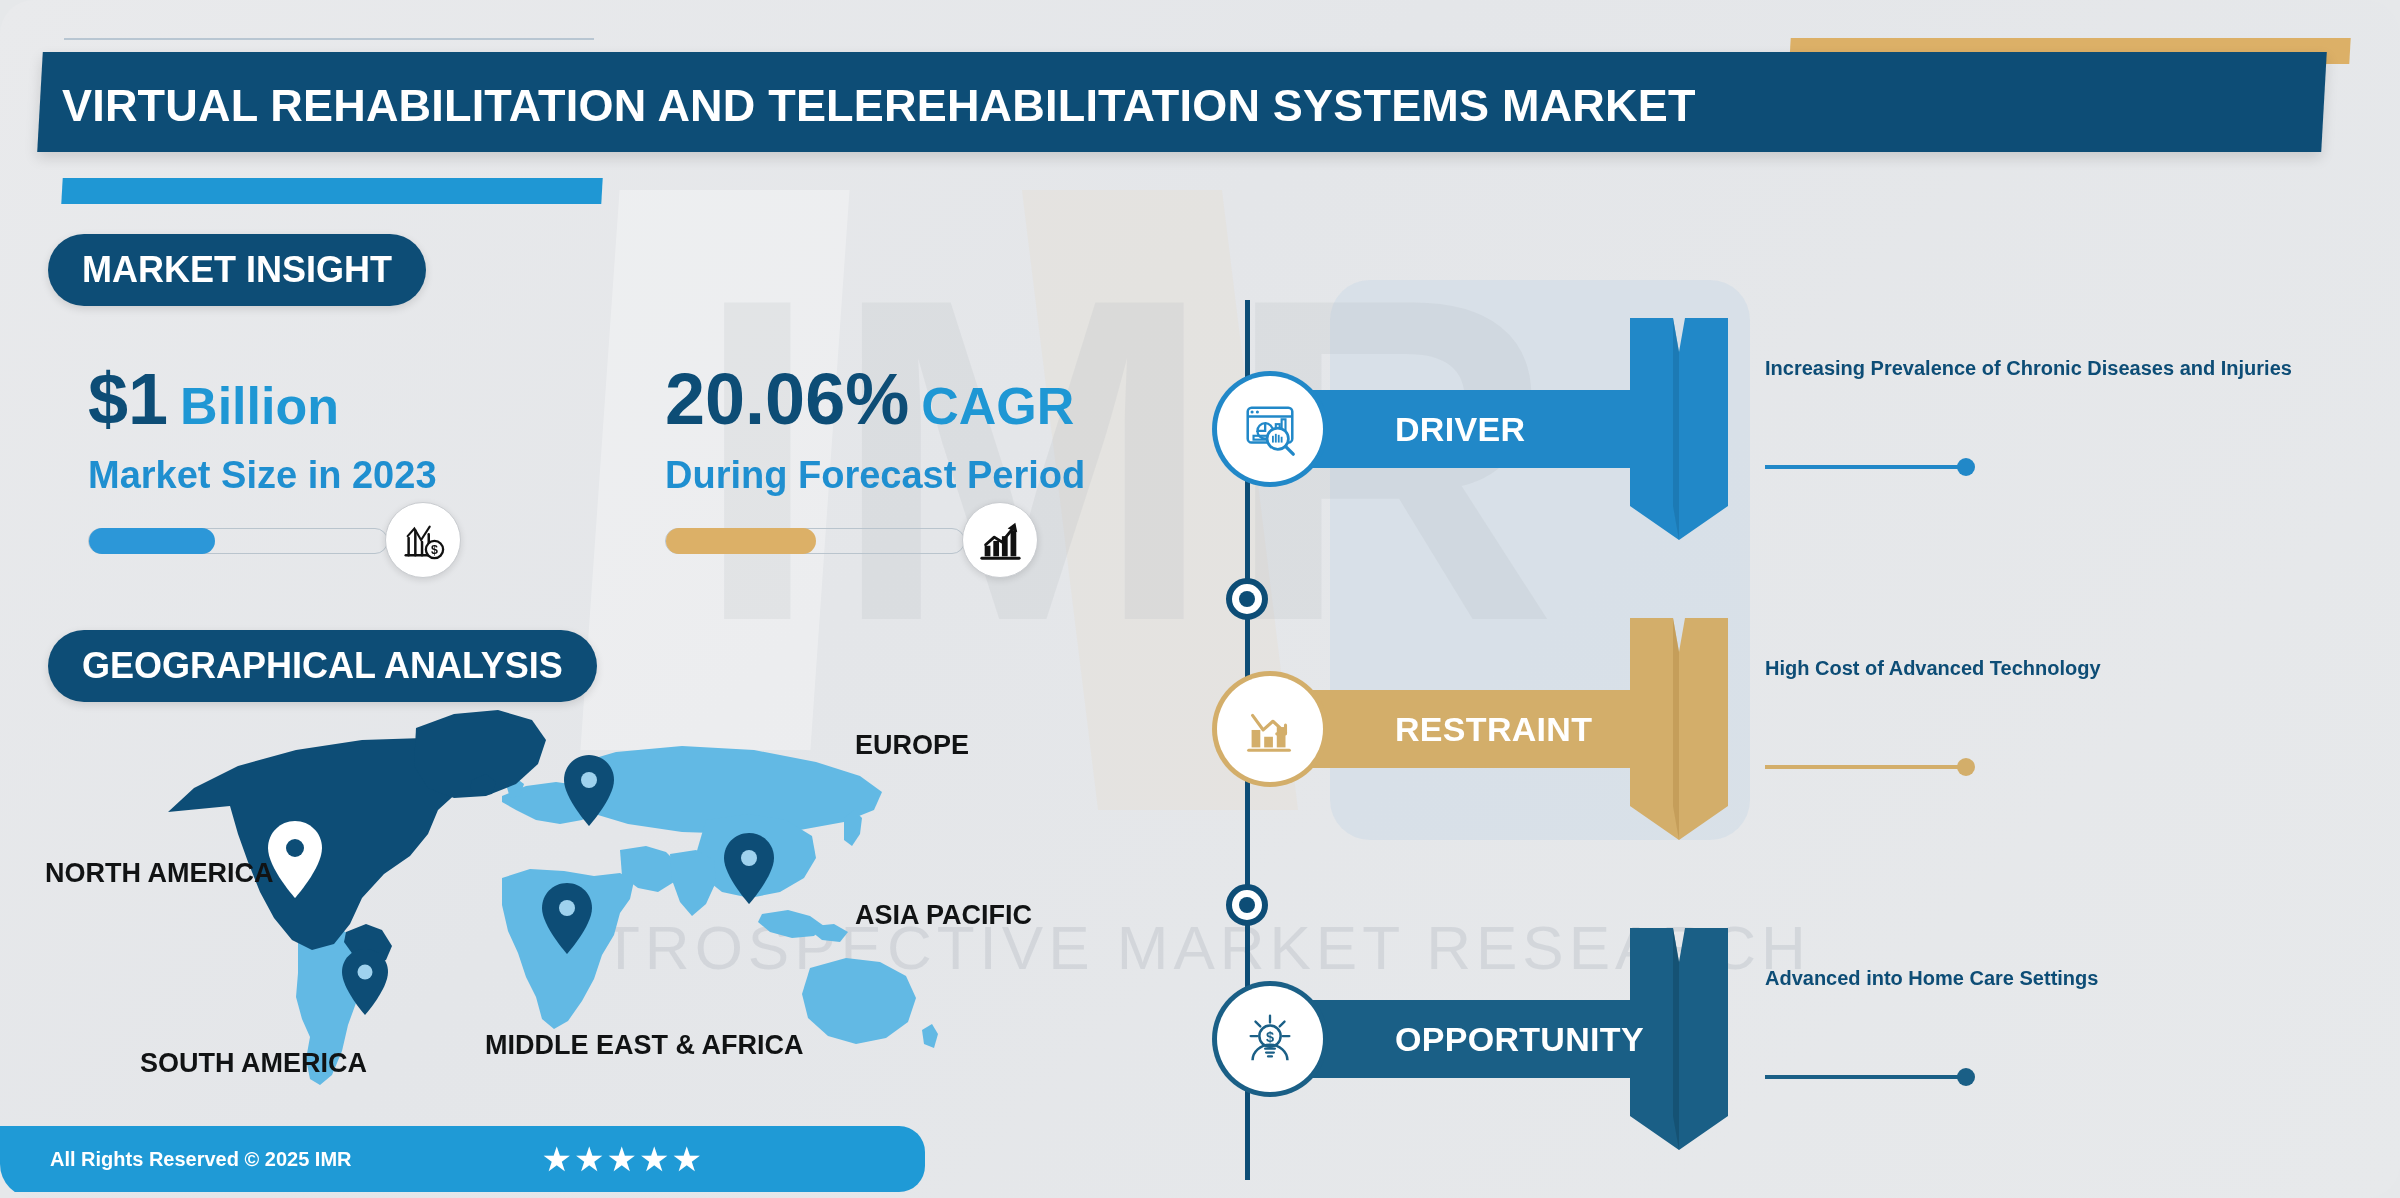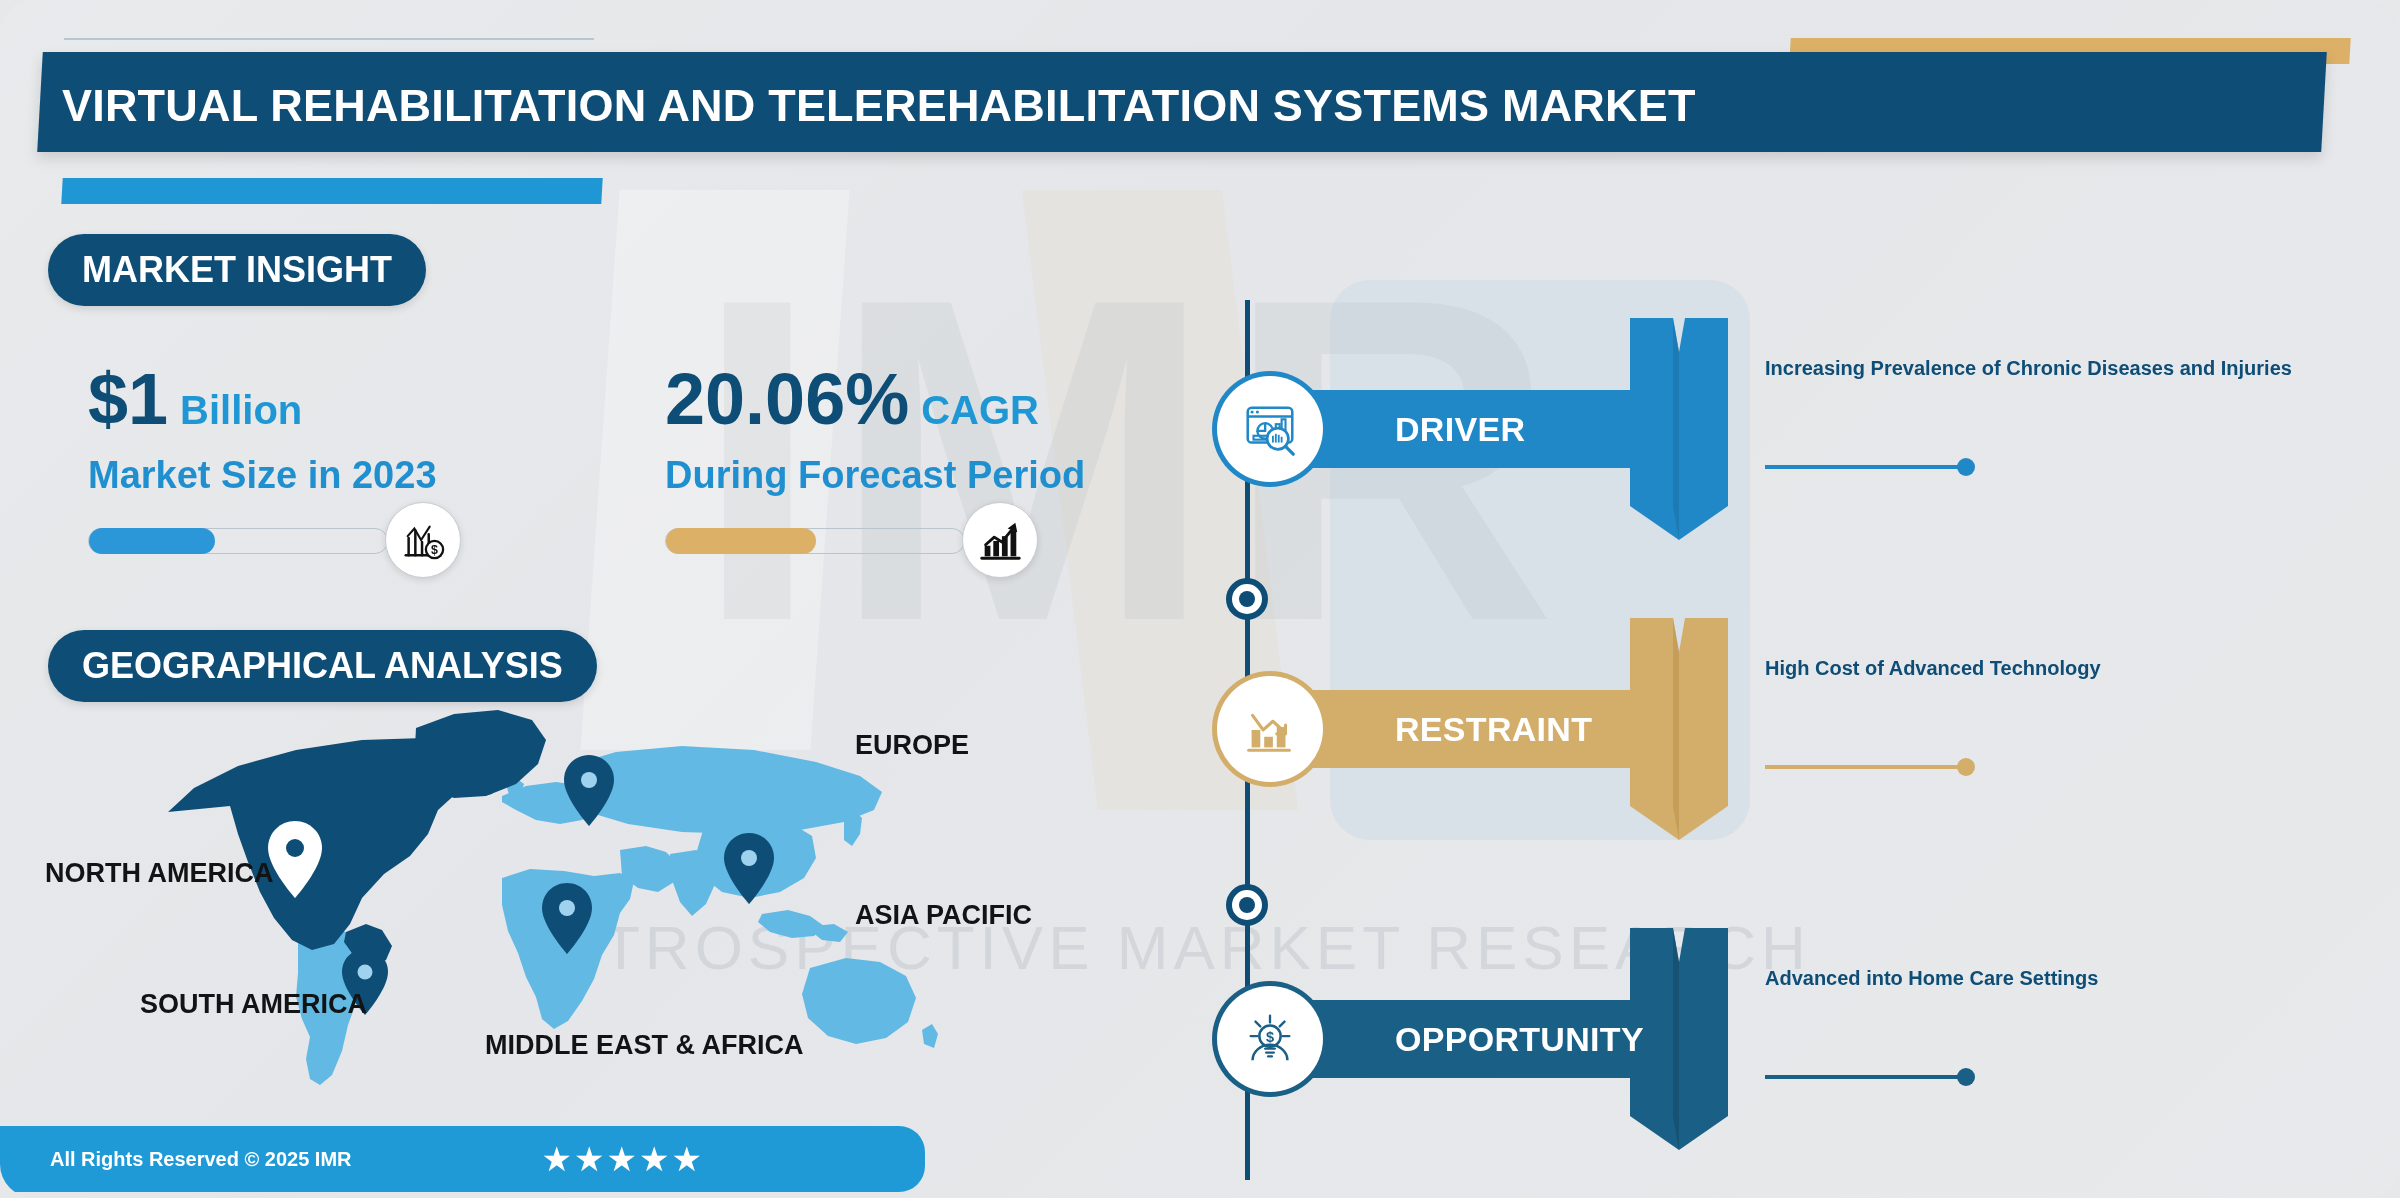--- a/index.html
+++ b/index.html
@@ -118,21 +118,21 @@
   #pill-geo     { left: 48px; top: 630px; }
   #pill-dyn     { left: 1180px; top: 234px; }
 
   
   .stat { position: absolute; }
   .stat .big {
     font-size: 72px; font-weight: 700; color: #0d4d76;
     white-space: nowrap;
   }
   .stat .big .unit {
-    font-size: 40px; font-weight: 700; color: #1f97d4;
+    font-size: 52px; font-weight: 700; color: #1f97d4;
     margin-left: 12px;
   }
   .stat .sub {
     margin-top: 14px;
     font-size: 38px; font-weight: 600; color: #1f8fd0;
     white-space: nowrap;
   }
   .track {
     position: absolute;
     height: 26px; width: 300px;
@@ -162,21 +162,21 @@
   #badge-cagr { left: 962px; top: 502px; }
 
   
   #map-wrap { position: absolute; left: 150px; top: 700px; width: 870px; height: 410px; }
   .maplabel {
     position: absolute;
     font-size: 27px; font-weight: 700; color: #111314;
     white-space: nowrap;
   }
   #lbl-na  { left: 45px;  top: 858px; }
-  #lbl-sa  { left: 140px; top: 989px; }
+  #lbl-sa  { left: 140px; top: 1048px; }
   #lbl-eu  { left: 855px; top: 730px; }
   #lbl-ap  { left: 855px; top: 900px; }
   #lbl-mea { left: 485px; top: 1030px; }
 
   
   #spine {
     position: absolute; left: 1245px; top: 300px;
     width: 5px; height: 880px;
     background: #0d4d76;
   }

